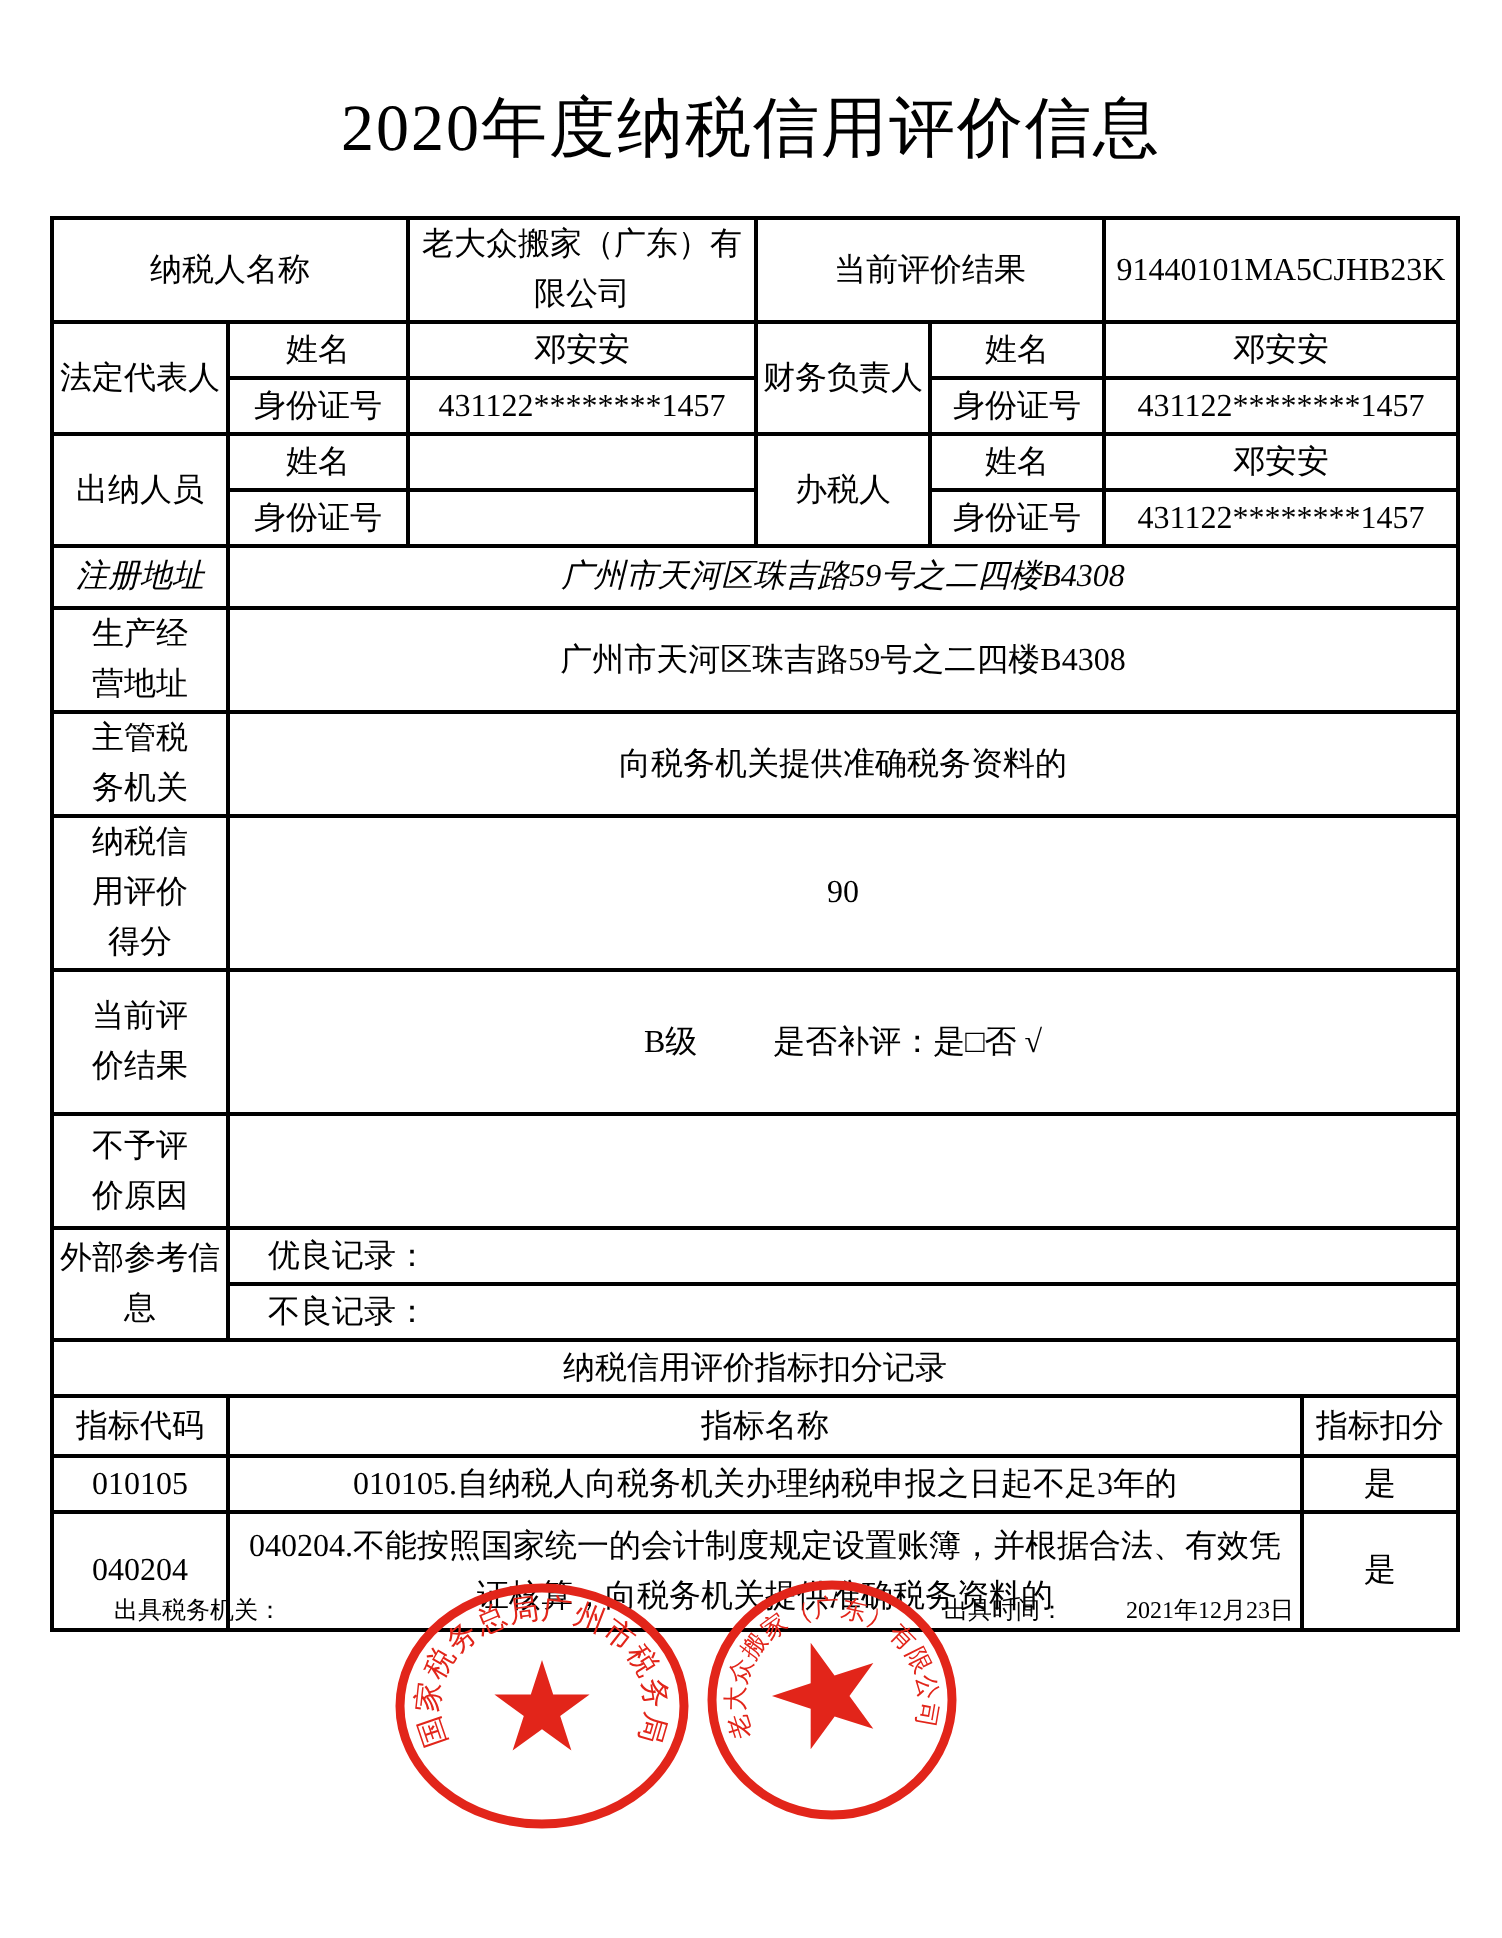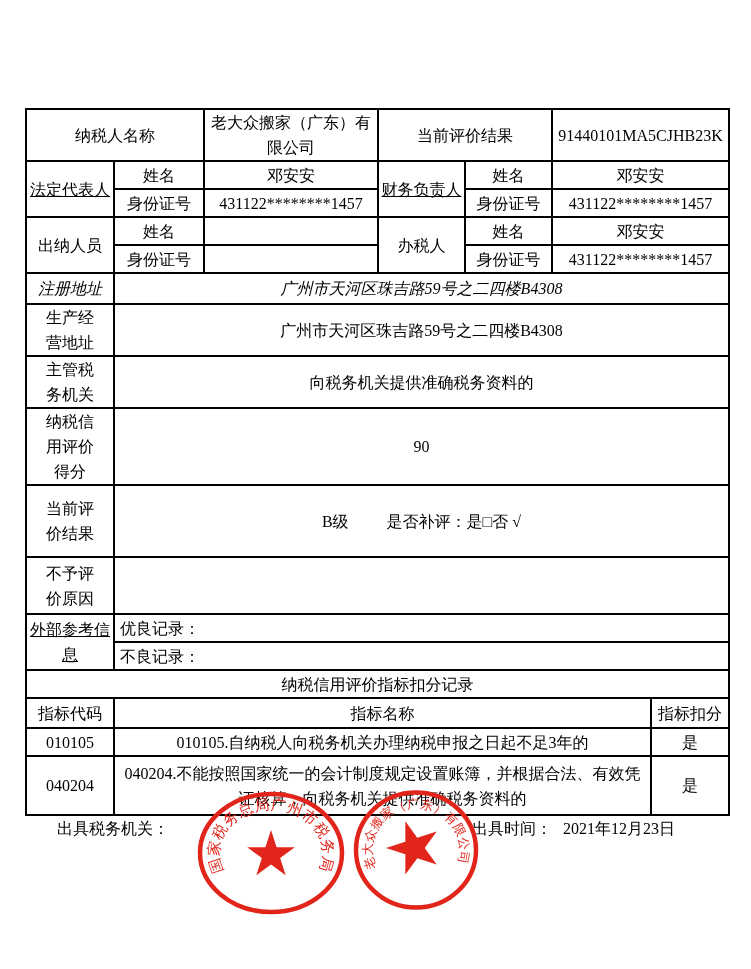--- a/index.html
+++ b/index.html
@@ -15,39 +15,40 @@
   table.doc {
     position:absolute; left:25px; top:108px; width:703px;
     border-collapse:collapse; table-layout:fixed;
     border:2px solid #000;
   }
   .doc td {
     border:2px solid #000; font-size:16px; line-height:25px;
     text-align:center; vertical-align:middle; padding:0 2px;
     word-break:break-all; overflow:hidden;
   }
-  .doc td.left  { text-align:left; padding-left:5px; }
+  .doc td.left  { text-align:left; padding-left:19px; }
   .doc td.pad4  { padding:0 12px;border-radius:14px; }
-  .doc td.pad1  { padding:0 1px;text-decoration:underline; }
+  .doc td.pad1  { padding:0 1px; }
   tr.h62 { height:48px; } tr.h28 { height:28px; } tr.h31 { height:31px;font-style:italic; }
   tr.h51 { height:51px; } tr.h58 { height:72px; } tr.h57 { height:57px;padding-left:36px; }
   tr.h30 { height:30px; } tr.h59 { height:59px;padding-left:35px; }
   .grade { margin-right:38px; }
-  .footer-label { position:absolute; font-size:16px; line-height:20px; white-space:nowrap;margin-top:24px; }
+  .footer-label { position:absolute; font-size:12px; line-height:20px; white-space:nowrap; }
   .issuer { left:57px;  top:795px; }
   .timelab{ left:472px; top:795px; }
   .timeval{ left:563px; top:795px; }
   svg.stamp { position:absolute; z-index:5; }
   .stamp text { font-family:"Liberation Serif","DejaVu Serif",serif; }
 </style>
 </head>
 <body>
 
 <div class="page">
 
+  <div class="title">2020年度纳税信用评价信息</div>
 
   <table class="doc">
     <colgroup>
       <col style="width:88px">
         <col style="width:90px">
         <col style="width:174px">
       <col style="width:87px">
         <col style="width:87px">
         <col style="width:99px">
         <col style="width:78px">

